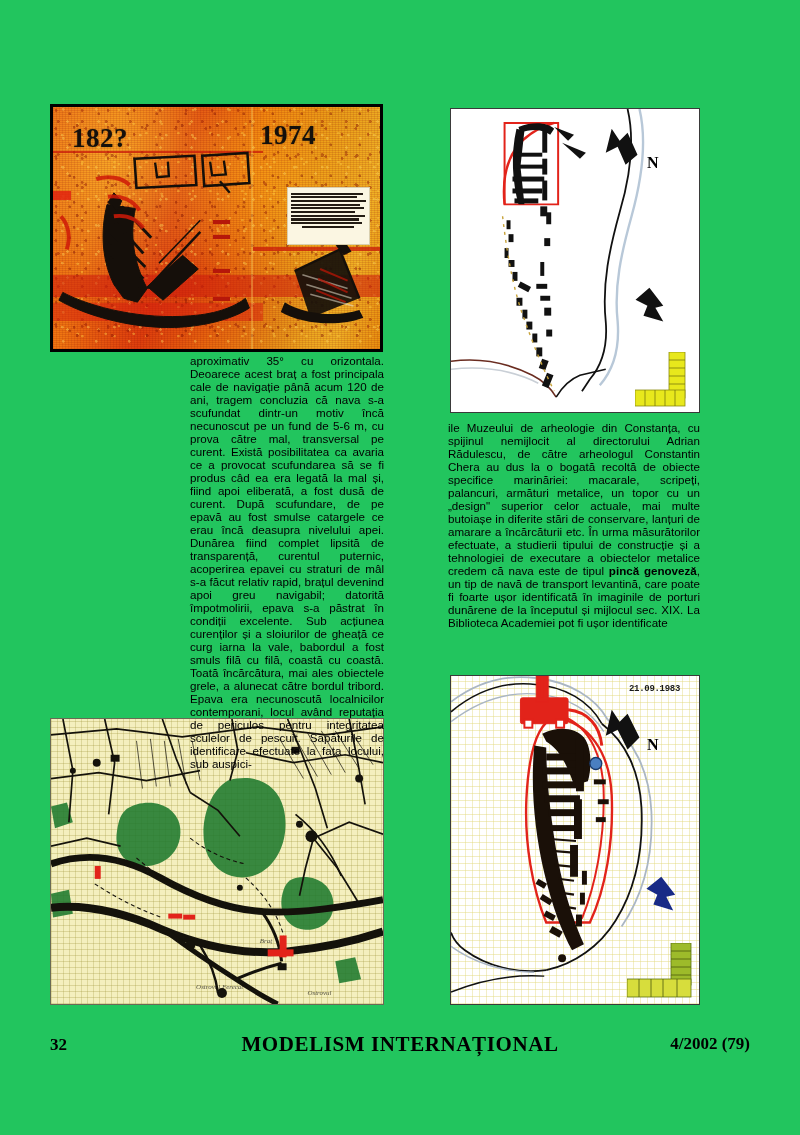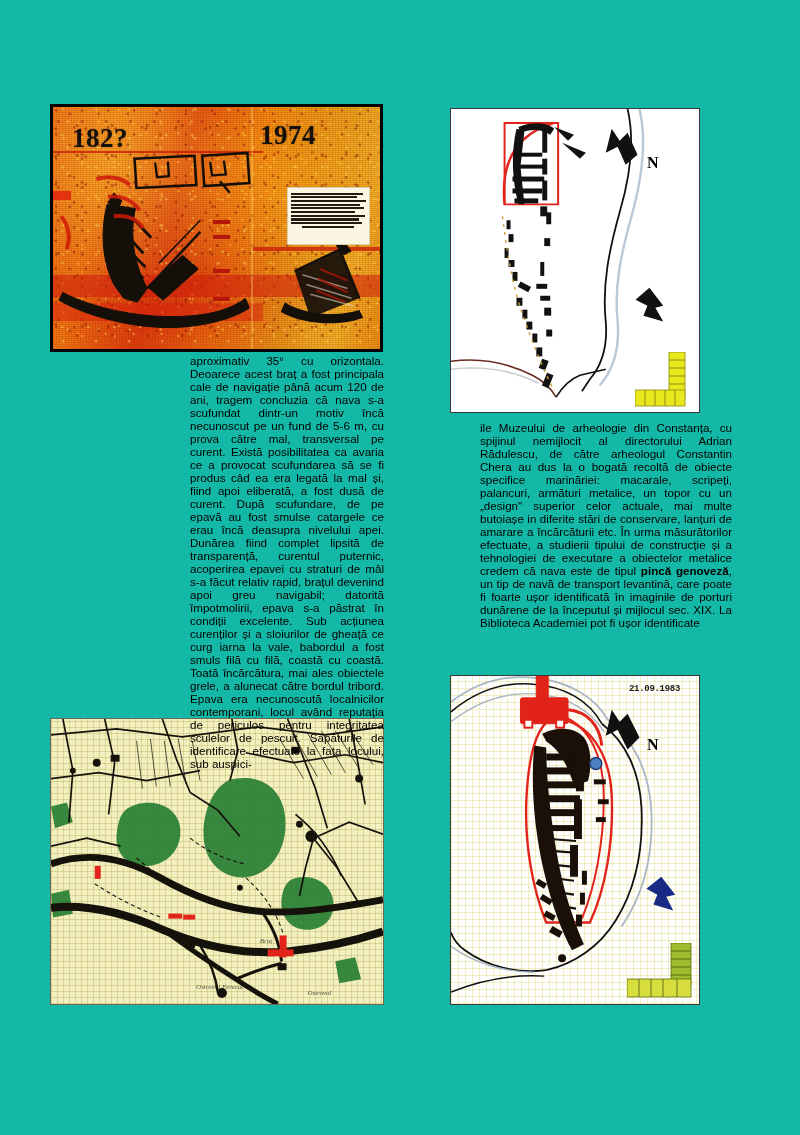--- a/index.html
+++ b/index.html
@@ -12,21 +12,21 @@
     height: 1135px;
     position: relative;
     font-family: "Liberation Sans", sans-serif;
     color: #000;
     overflow: hidden;
   }
 
   .page {
     position: absolute;
     inset: 0;
-    background: #14b8a6;
+    background: #22c55e;
   }
 
   
   .figure {
     position: absolute;
     box-sizing: border-box;
     overflow: hidden;
   }
 
   
@@ -184,21 +184,21 @@
     font-size: 11.6px;
     line-height: 13px;
     text-align: justify;
     text-justify: inter-word;
     color: #000;
     -webkit-hyphens: none;
     hyphens: none;
   }
   .col p { margin: 0; }
   #col-left  { left: 190px; top: 354px; width: 194px; }
-  #col-right { left: 448px; top: 421px; width: 252px; margin-left: 32px; }
+  #col-right { left: 448px; top: 421px; width: 252px; }
   .col b { font-weight: bold; }
 
   
   #footer {
     position: absolute;
     left: 50px;
     top: 1032px;
     width: 700px;
     height: 26px;
   }
@@ -579,14 +579,19 @@
   </div>
 
   <div class="col" id="col-left">
     <p>aproximativ 35° cu orizontala. Deoarece acest braț a fost principala cale de navigație până acum 120 de ani, tragem concluzia că nava s-a scufundat dintr-un motiv încă necunoscut pe un fund de 5-6 m, cu prova către mal, transversal pe curent. Există posibilitatea ca avaria ce a provocat scufundarea să se fi produs câd ea era legată la mal și, fiind apoi eliberată, a fost dusă de curent. După scufundare, de pe epavă au fost smulse catargele ce erau încă deasupra nivelului apei. Dunărea fiind complet lipsită de transparență, curentul puternic, acoperirea epavei cu straturi de mâl s-a făcut relativ rapid, brațul devenind apoi greu navigabil; datorită împotmolirii, epava s-a păstrat în condiții excelente. Sub acțiunea curenților și a sloiurilor de gheață ce curg iarna la vale, babordul a fost smuls filă cu filă, coastă cu coastă. Toată încărcătura, mai ales obiectele grele, a alunecat către bordul tribord. Epava era necunoscută localnicilor contemporani, locul având reputația de periculos pentru integritatea sculelor de pescuit. Săpăturile de identificare efectuate la fața locului, sub auspici-</p>
   </div>
 
   <div class="col" id="col-right">
     <p><span>ile Muzeului de arheologie din Constanța, cu spijinul nemijlocit al directorului Adrian Rădulescu, de către arheologul Constantin Chera au dus la o bogată recoltă de obiecte specifice marinăriei: macarale, scripeți, palancuri, armături metalice, un topor cu un „design" superior celor actuale, mai multe butoiașe in diferite stări de conservare, lanțuri de amarare a încărcăturii etc. În urma măsurătorilor efectuate, a studierii tipului de construcție și a tehnologiei de executare a obiectelor metalice credem că nava este de tipul </span><b>pincă genoveză</b><span>, un tip de navă de transport levantină, care poate fi foarte ușor identificată în imaginile de porturi dunărene de la începutul și mijlocul sec. XIX. La Biblioteca Academiei pot fi ușor identificate</span></p>
   </div>
 
+  <div id="footer">
+    <div class="footer-text" id="footer-page-number">32</div>
+    <div class="footer-text" id="footer-magazine-title">MODELISM INTERNAȚIONAL</div>
+    <div class="footer-text" id="footer-issue">4/2002 (79)</div>
+  </div>
 
 </div>
 
 </body></html>

